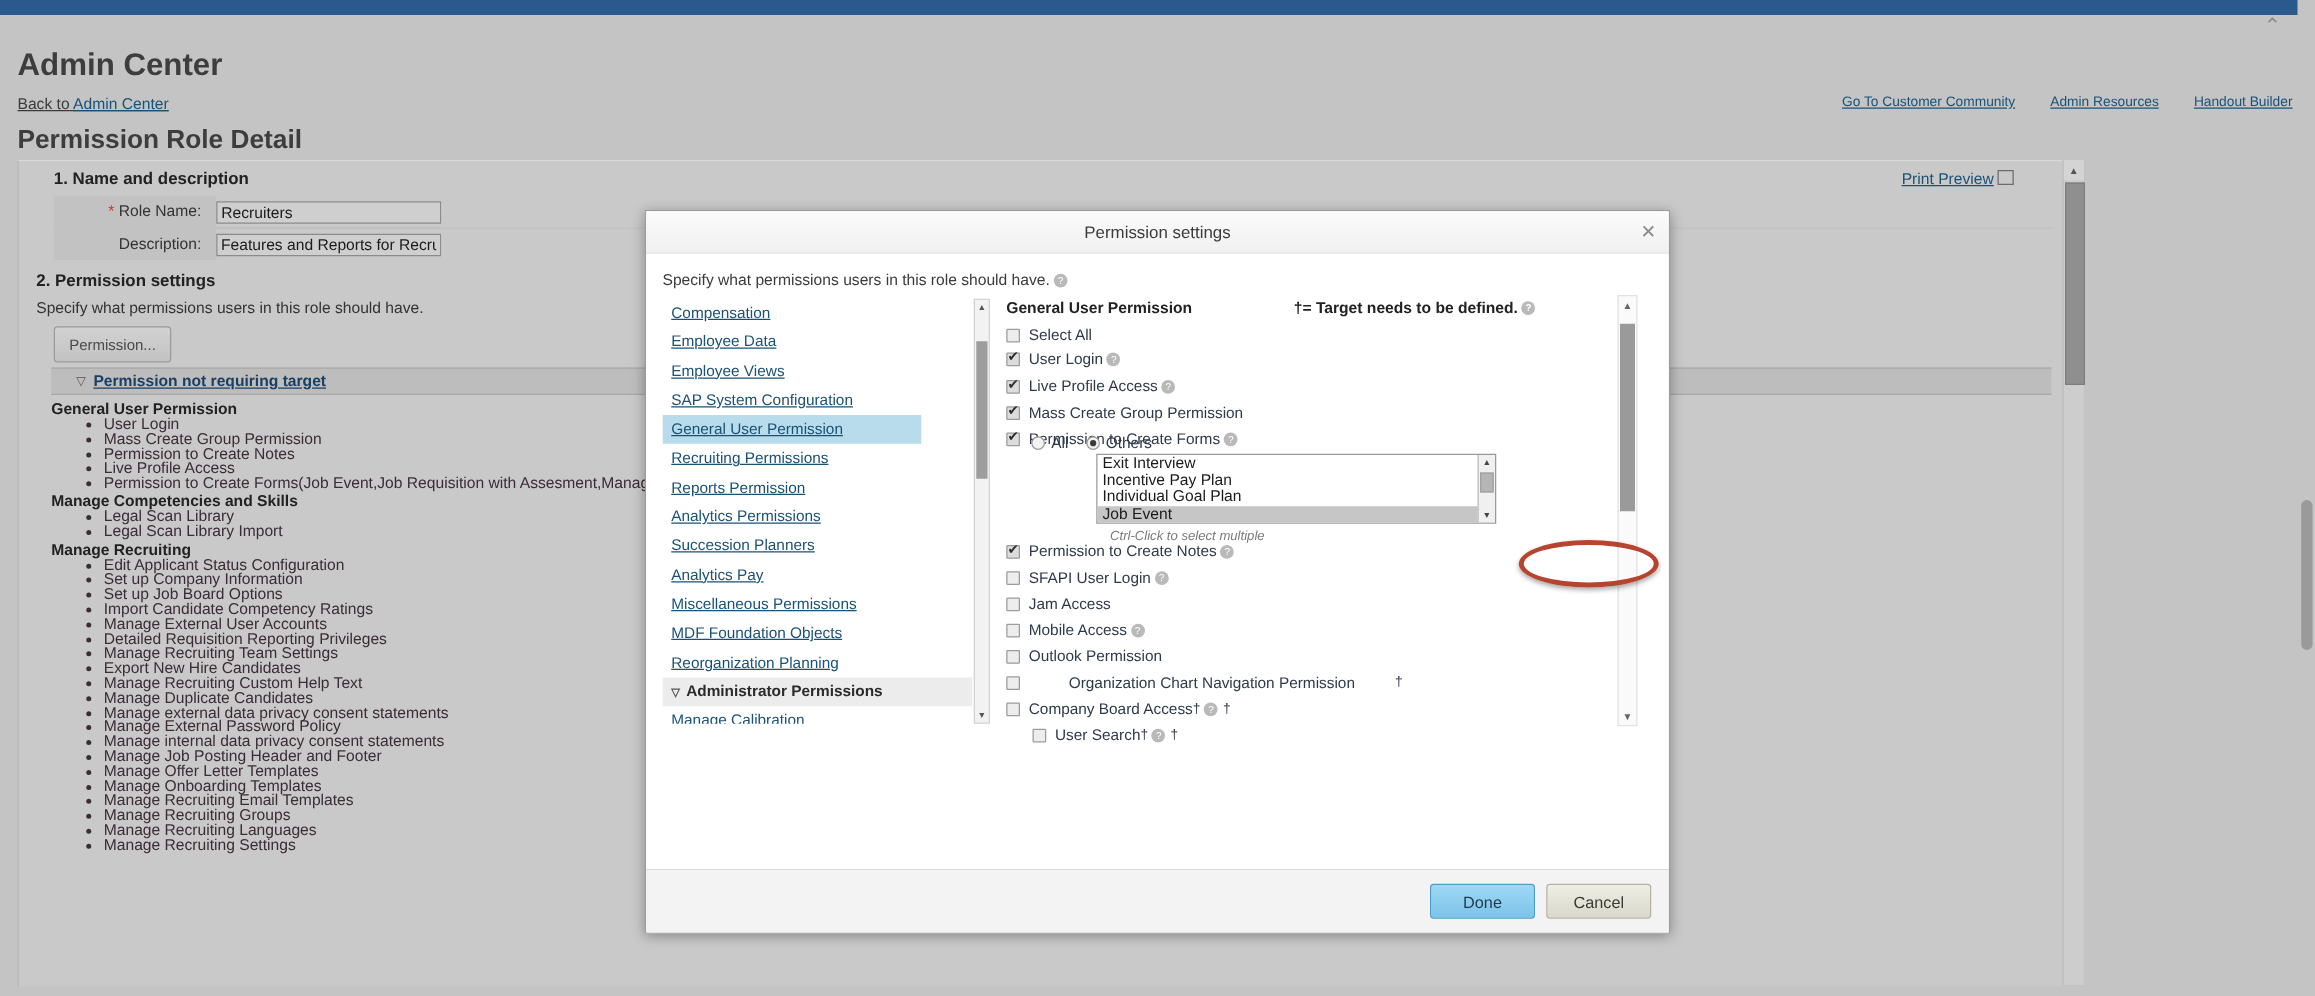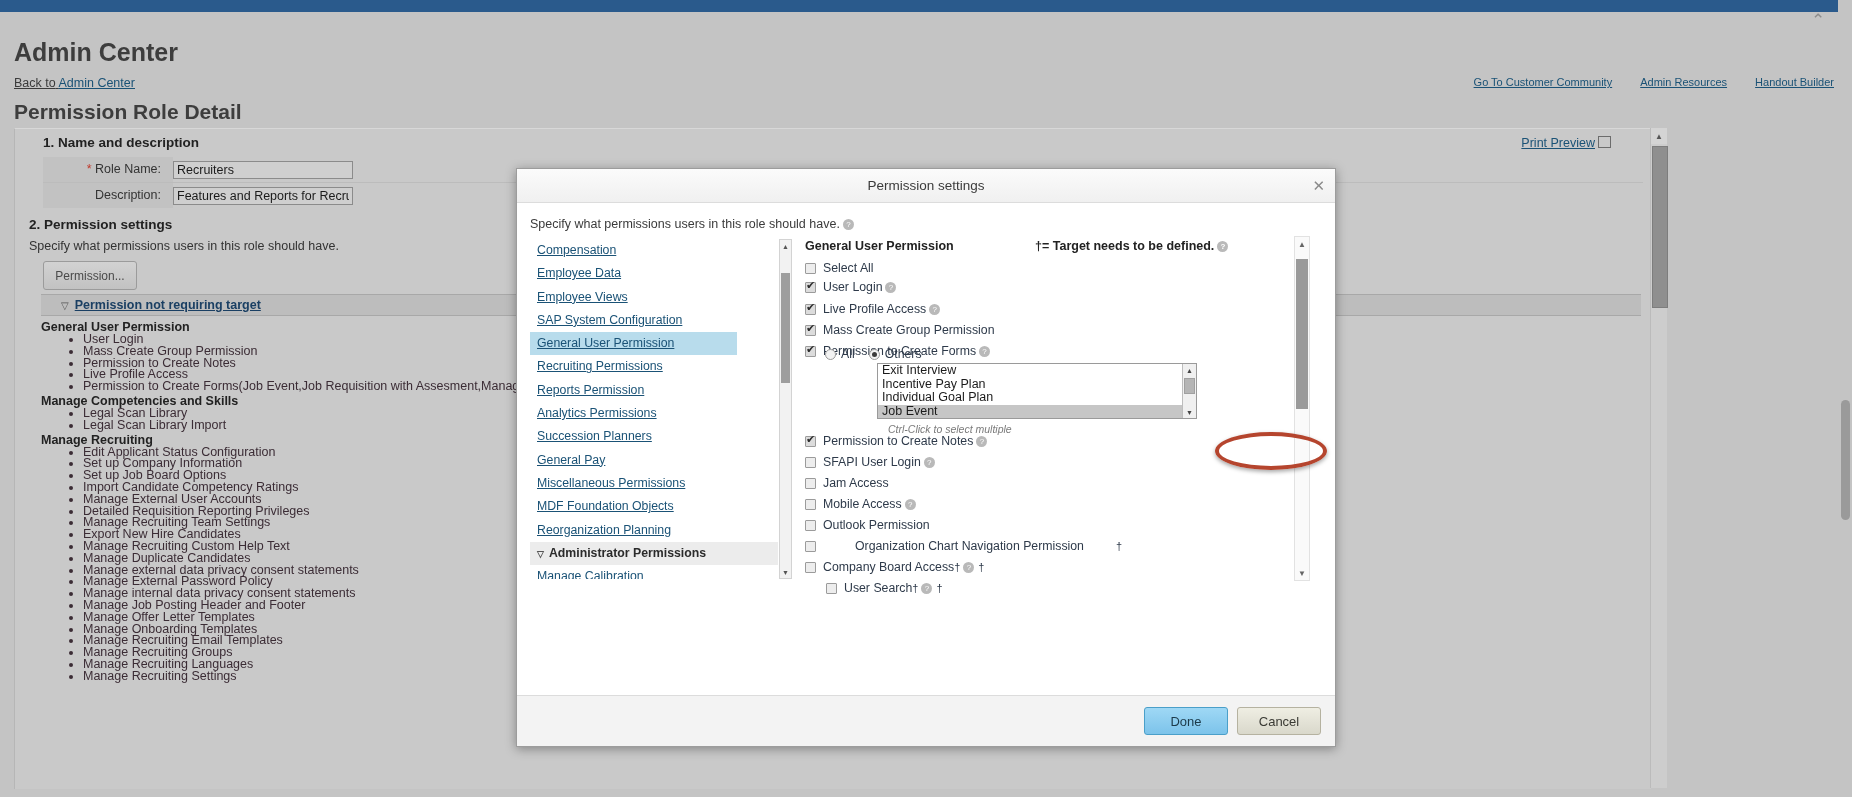--- a/index.html
+++ b/index.html
@@ -389,21 +389,21 @@
       <div id="nav-pane">
           <div class="nav-item"><a href="#">Compensation</a></div>
           <div class="nav-item"><a href="#">Employee Data</a></div>
           <div class="nav-item"><a href="#">Employee Views</a></div>
           <div class="nav-item"><a href="#">SAP System Configuration</a></div>
           <div class="nav-item active"><a href="#">General User Permission</a></div>
           <div class="nav-item"><a href="#">Recruiting Permissions</a></div>
           <div class="nav-item"><a href="#">Reports Permission</a></div>
           <div class="nav-item"><a href="#">Analytics Permissions</a></div>
           <div class="nav-item"><a href="#">Succession Planners</a></div>
-          <div class="nav-item"><a href="#">General Pay</a></div>
+          <div class="nav-item"><a href="#">Analytics Pay</a></div>
           <div class="nav-item"><a href="#">Miscellaneous Permissions</a></div>
           <div class="nav-item"><a href="#">MDF Foundation Objects</a></div>
           <div class="nav-item"><a href="#">Reorganization Planning</a></div>
           <div class="nav-group"><span class="caret">▽</span><span>Administrator Permissions</span></div>
           <div class="nav-item"><a href="#">Manage Calibration</a></div>
         </div>
 
       <div id="nav-scroll">
         <div class="sb-arrow">▲</div>
         <div id="nav-thumb"></div>

